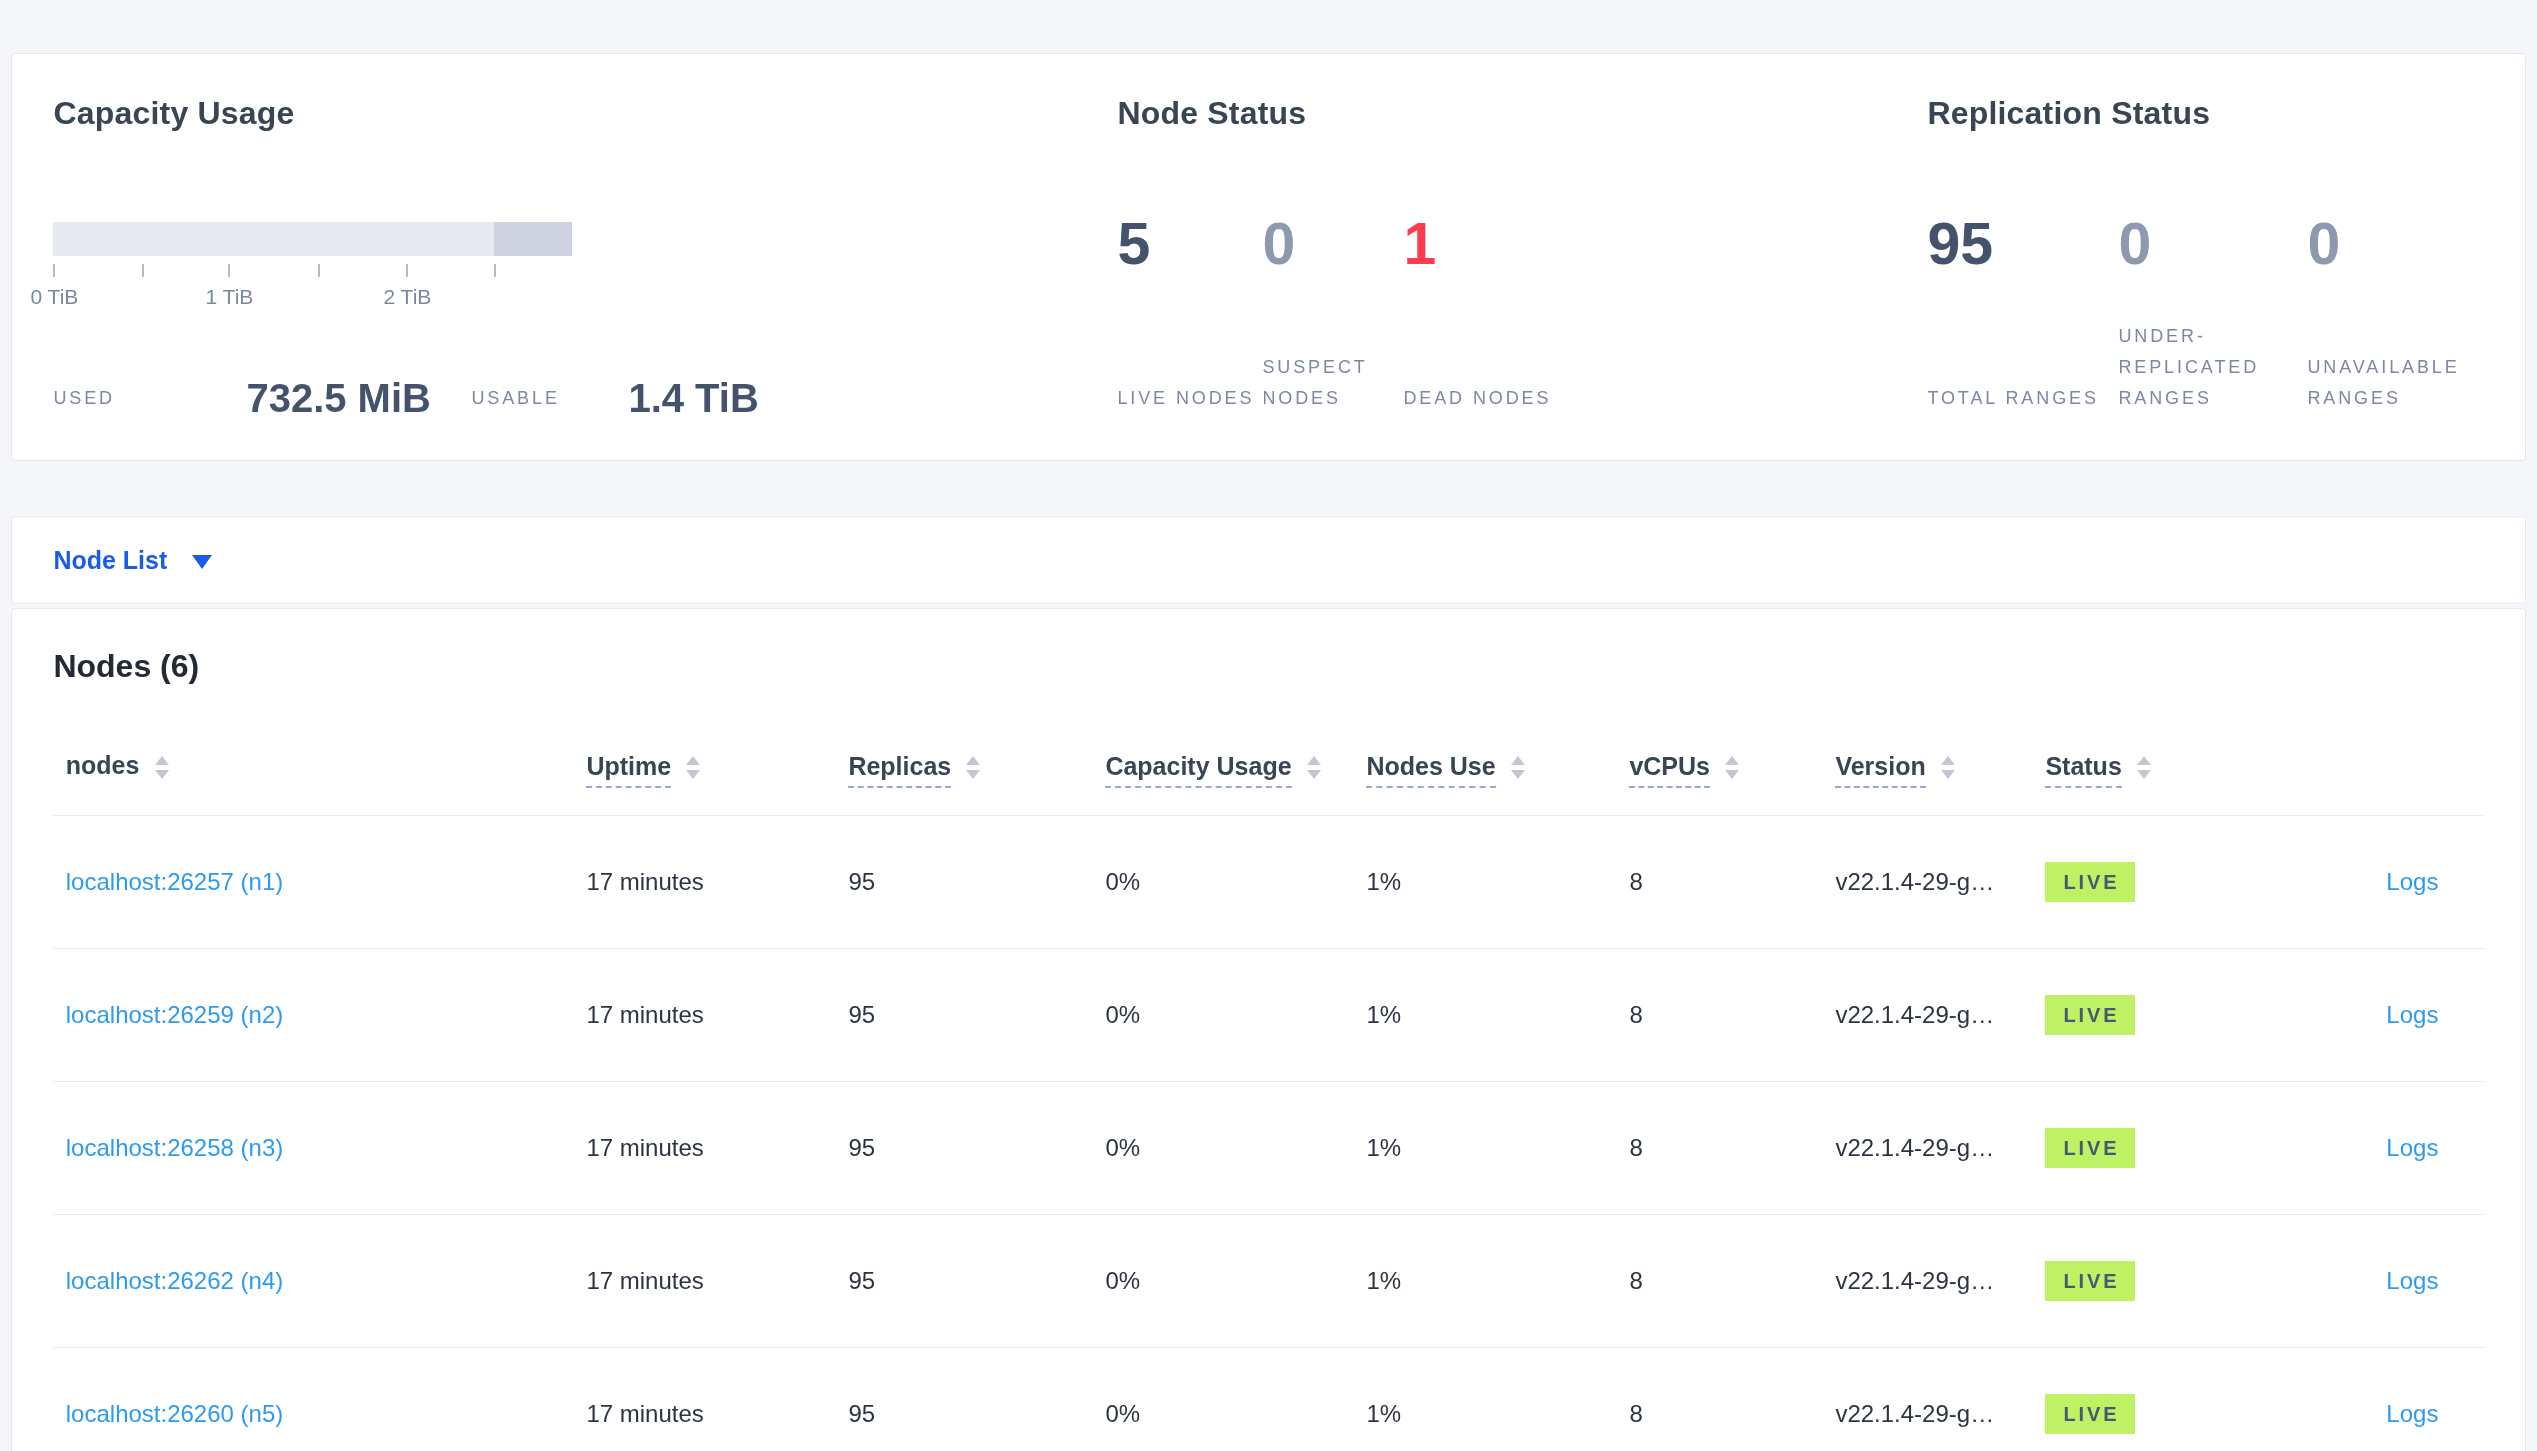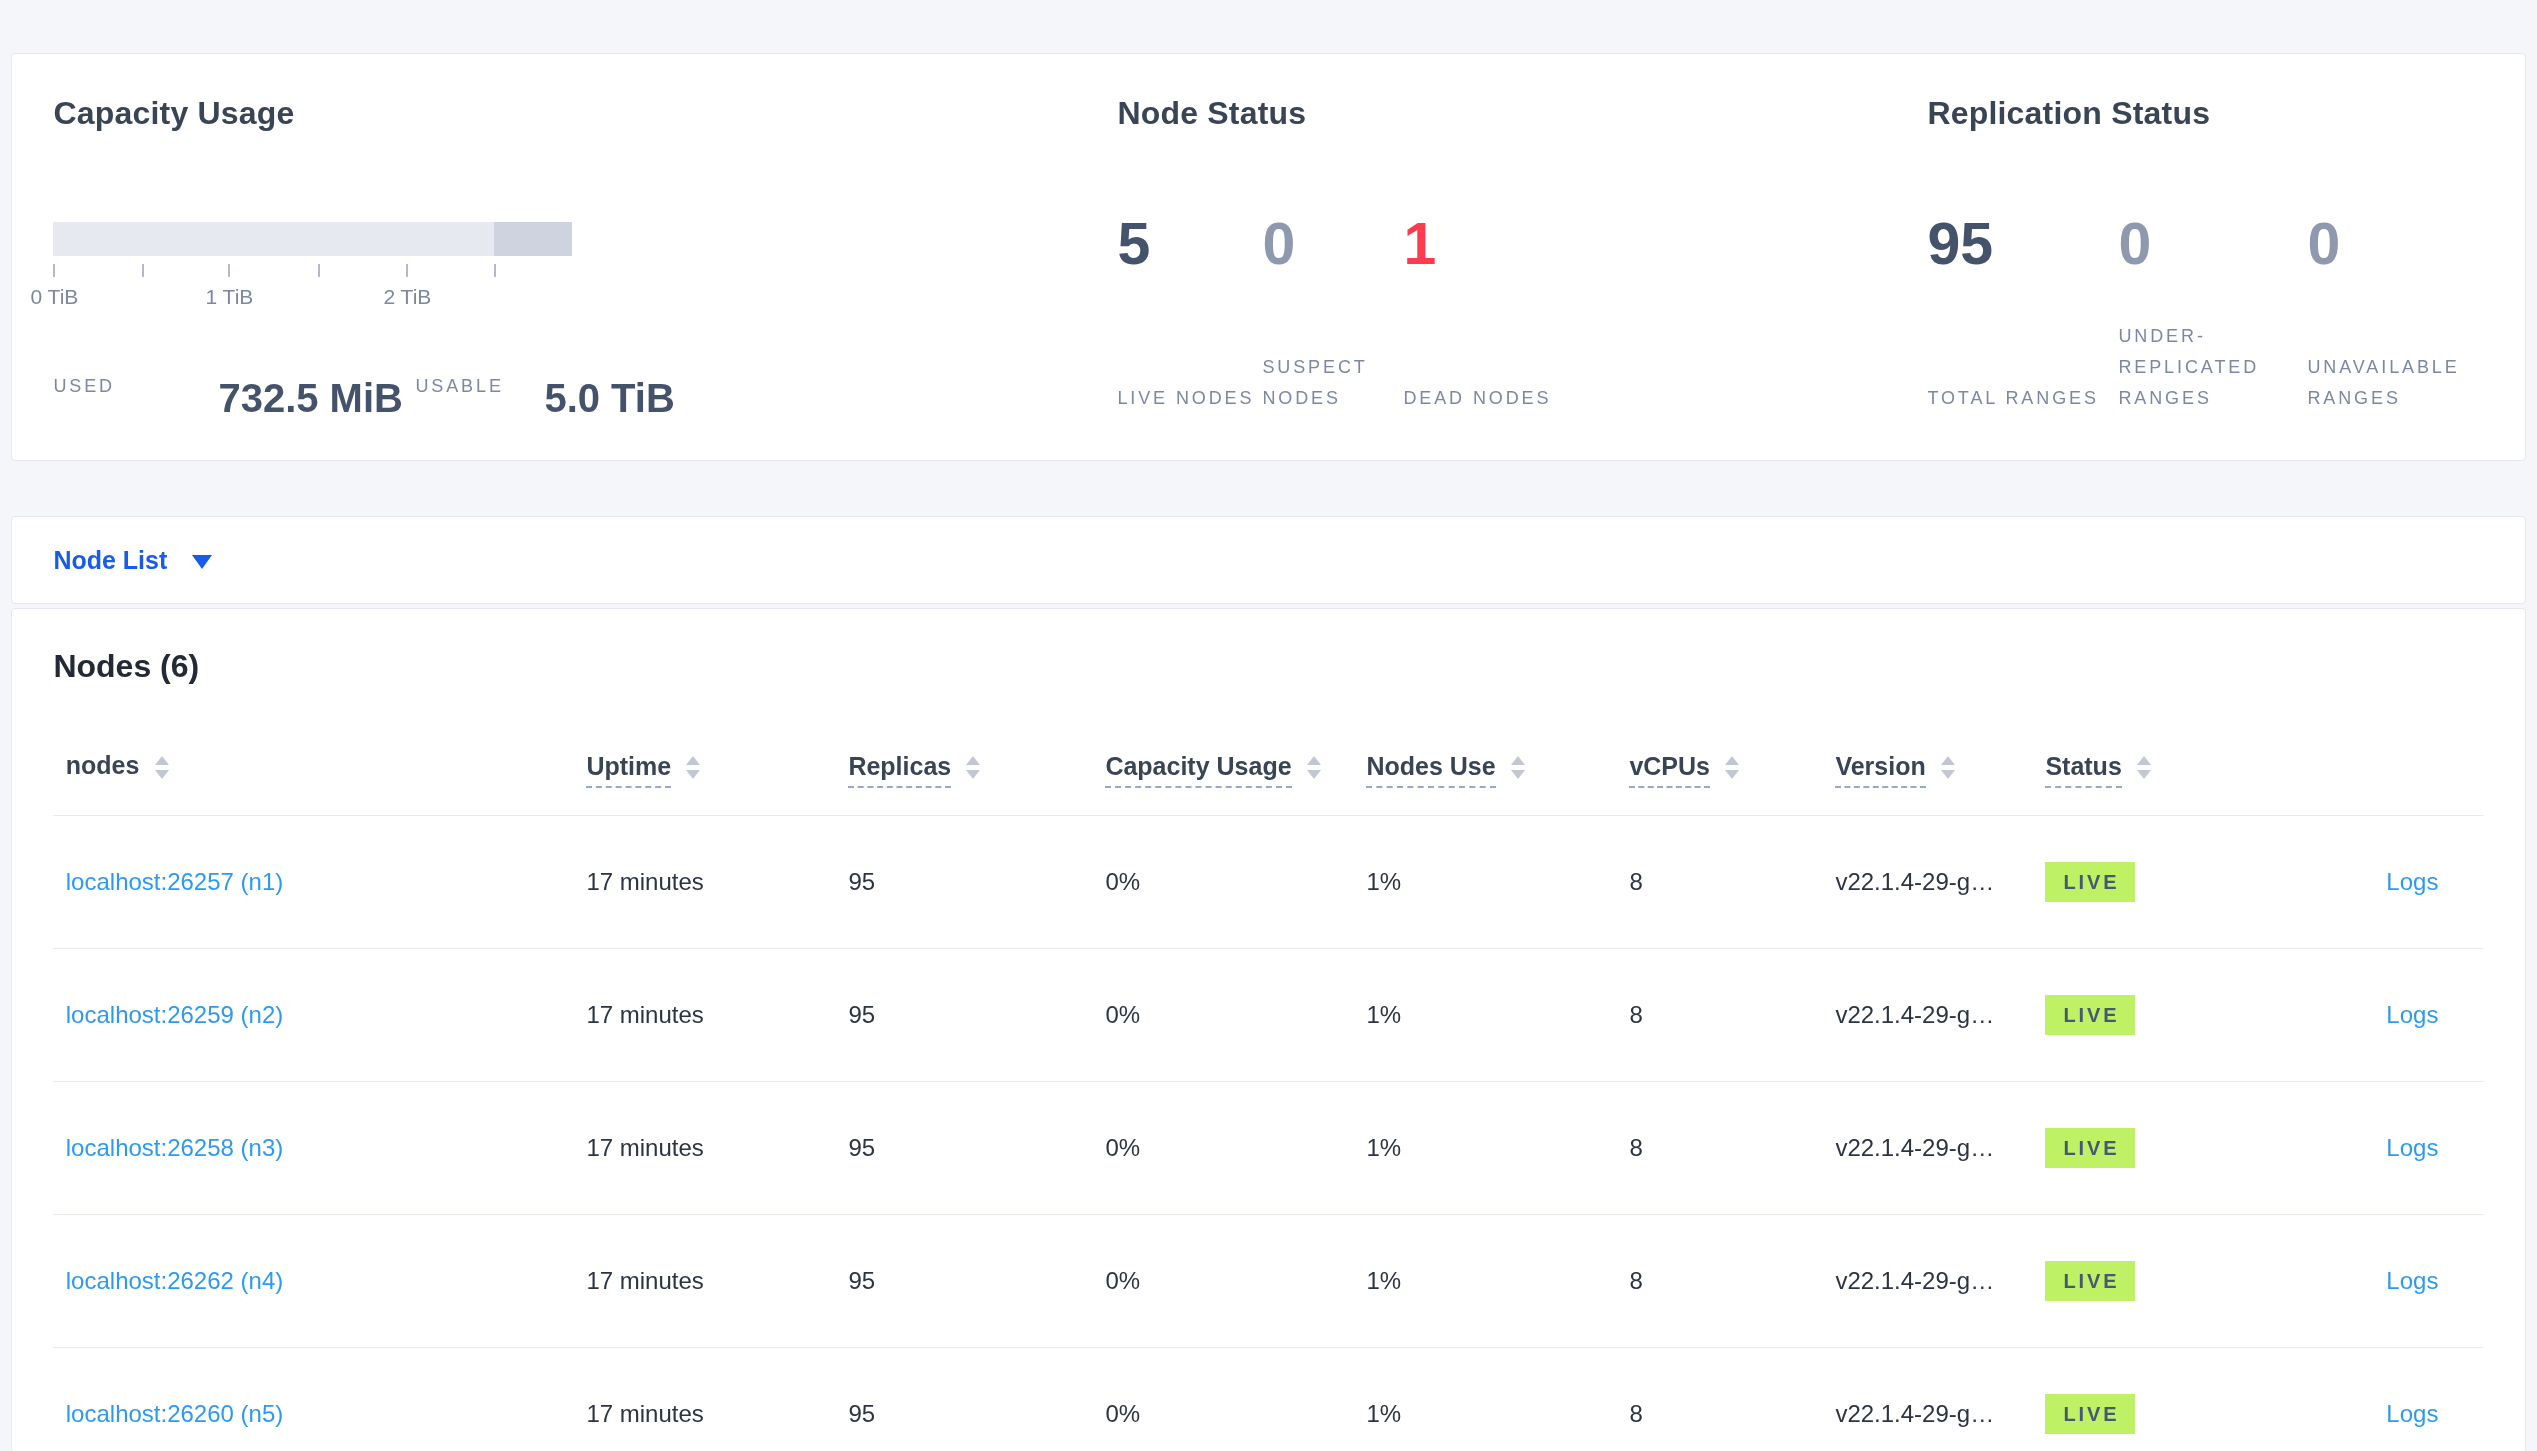--- a/index.html
+++ b/index.html
@@ -38,21 +38,21 @@
     font-weight: 700; color: #44526b; letter-spacing: -1px;
   }
   .bar-wrap { position: relative; width: 519px; height: 95px; margin-top: 15.2px; }
   .bar { position: absolute; top: 0; left: 0; width: 519px; height: 34px; background: #e7e9f1; }
   .bar-dark { position: absolute; top: 0; right: 0; width: 78px; height: 34px; background: #cfd3e0; }
   .tick { position: absolute; top: 42px; width: 1.9px; height: 13.3px; background: #b3bac9; }
   .tick-label {
     position: absolute; top: 63px; transform: translateX(-50%);
     font-size: 21px; color: #7c87a3; white-space: nowrap;
   }
-  .cap-stats { position: absolute; top: 322px; left: 0; display: flex; align-items: flex-start; }
+  .cap-stats { position: absolute; top: 322px; left: 0; display: flex; align-items: center; gap: 28px; }
   .mini-label {
     font-size: 18px; letter-spacing: 2.9px; color: #7c87a3; font-weight: 400;
   }
   .cap-stats .w1 { width: 165px; }
   .cap-stats .w2 { width: 197px; }
   .cap-stats .w3 { width: 129px; }
   .stat-value { font-size: 40px; font-weight: 700; color: #44526b; }
   
   .number-row { position: absolute; top: 156px; left: 0; display: flex; }
   .label-row {
@@ -138,21 +138,21 @@
           <div class="tick" style="left:441px"></div>
           <span class="tick-label" style="left:1px">0 TiB</span>
           <span class="tick-label" style="left:176px">1 TiB</span>
           <span class="tick-label" style="left:354px">2 TiB</span>
         </div>
       </div>
       <div class="cap-stats">
         <span class="mini-label w1">USED</span>
         <span class="stat-value w2">732.5 MiB</span>
         <span class="mini-label w3">USABLE</span>
-        <span class="stat-value">5.0 TiB</span>
+        <span class="stat-value">1.4 TiB</span>
       </div>
     </div>
 
     <div class="group group-nodes">
       <h2 class="section-title">Node Status</h2>
       <div class="number-row">
         <div class="big-num c1" style="color: rgb(68, 82, 107);">5</div>
         <div class="big-num c2" style="color: rgb(142, 153, 176);">0</div>
         <div class="big-num c3" style="color: rgb(255, 59, 78);">1</div>
       </div>

